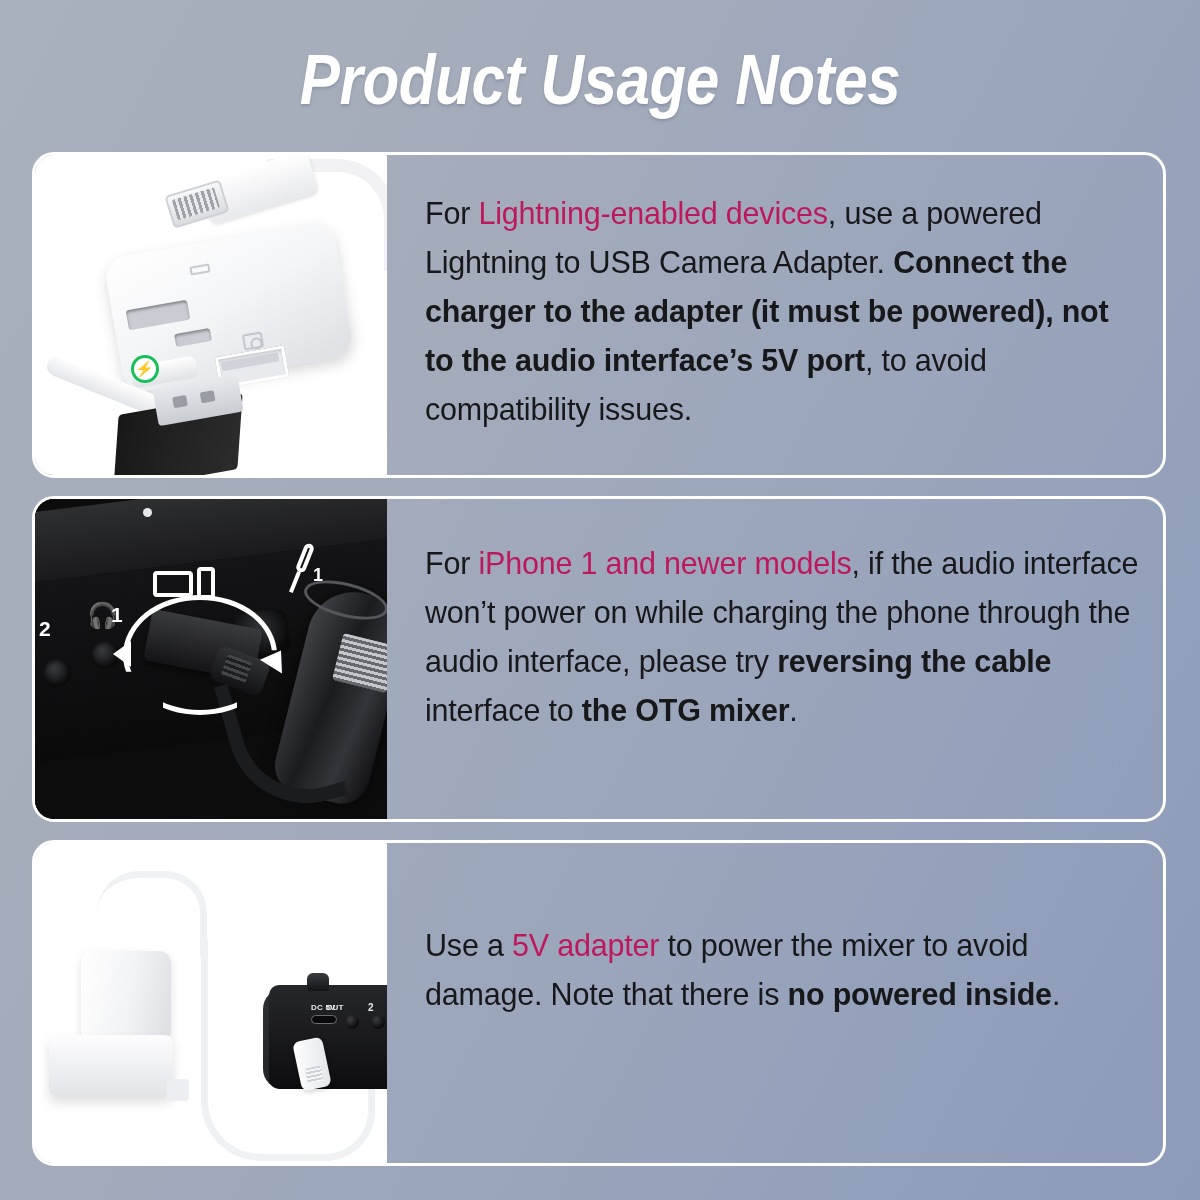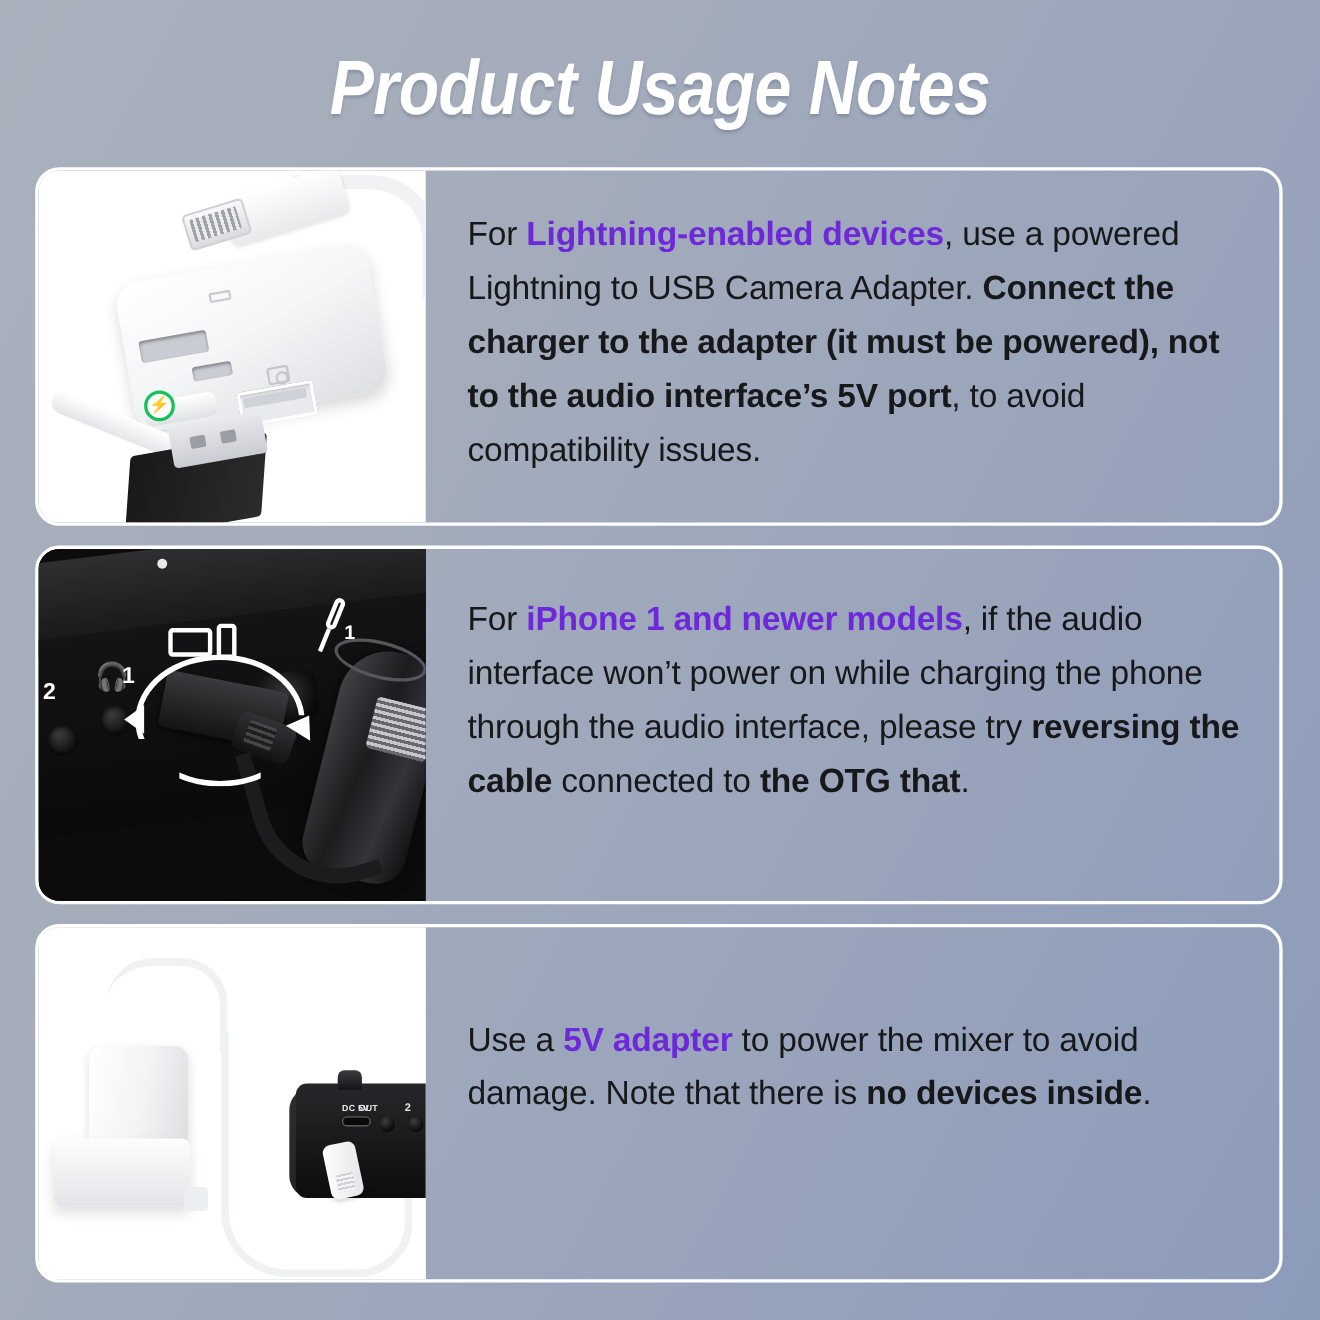--- a/index.html
+++ b/index.html
@@ -70,21 +70,21 @@
   #card-1 .card-text { padding-top: 34px; }
   #card-2 .card-text { padding-top: 40px; }
   #card-3 .card-text { padding-top: 78px; }
 
   .body-text {
     font-size: 30.5px;
     line-height: 49px;
     color: #17181a;
     letter-spacing: -0.2px;
   }
-  .body-text .red { color: #6d28d9; font-weight: bold; }
+  .body-text .red { color: #be185d; font-weight: normal; }
   .body-text .bold { font-weight: bold; }
 
   
   .dc-badge {
     position: absolute;
     top: 14px;
     right: 0;
     height: 44px;
     padding: 0 16px 0 22px;
     background: #ed1c24;
@@ -419,21 +419,21 @@
         <div class="p2-plug-neck"></div>
         <div class="p2-cord"></div>
         <div class="p2-circle"></div>
         <div class="p2-arrow-l"></div>
         <div class="p2-arrow-r"></div>
       </div>
     </div>
 
     <div class="card-text">
       <div class="body-text">
-        <span>For </span><span class="red">iPhone 1 and newer models</span><span>, if the audio interface won’t power on while charging the phone through the audio interface, please try </span><span class="bold">reversing the cable</span><span> connected to </span><span class="bold">the OTG that</span><span>.</span>
+        <span>For </span><span class="red">iPhone 1 and newer models</span><span>, if the audio interface won’t power on while charging the phone through the audio interface, please try </span><span class="bold">reversing the cable</span><span> interface to </span><span class="bold">the OTG mixer</span><span>.</span>
       </div>
     </div>
   </div>
 
   <div class="card" id="card-3">
 
     <div class="card-photo">
       <div class="p3-wrap">
         <div class="p3-cable"></div>
         <div class="p3-cable2"></div>
@@ -451,18 +451,18 @@
         <div class="p3-usbc-port"></div>
         <div class="p3-hole p3-hole-a"></div>
         <div class="p3-hole p3-hole-b"></div>
 
         <div class="p3-plug"></div>
       </div>
     </div>
 
     <div class="card-text">
       <div class="body-text">
-        <span>Use a </span><span class="red">5V adapter</span><span> to power the mixer to avoid damage. Note that there is </span><span class="bold">no devices inside</span><span>.</span>
+        <span>Use a </span><span class="red">5V adapter</span><span> to power the mixer to avoid damage. Note that there is </span><span class="bold">no powered inside</span><span>.</span>
       </div>
     </div>
   </div>
 
 </div>
 
 </body></html>

